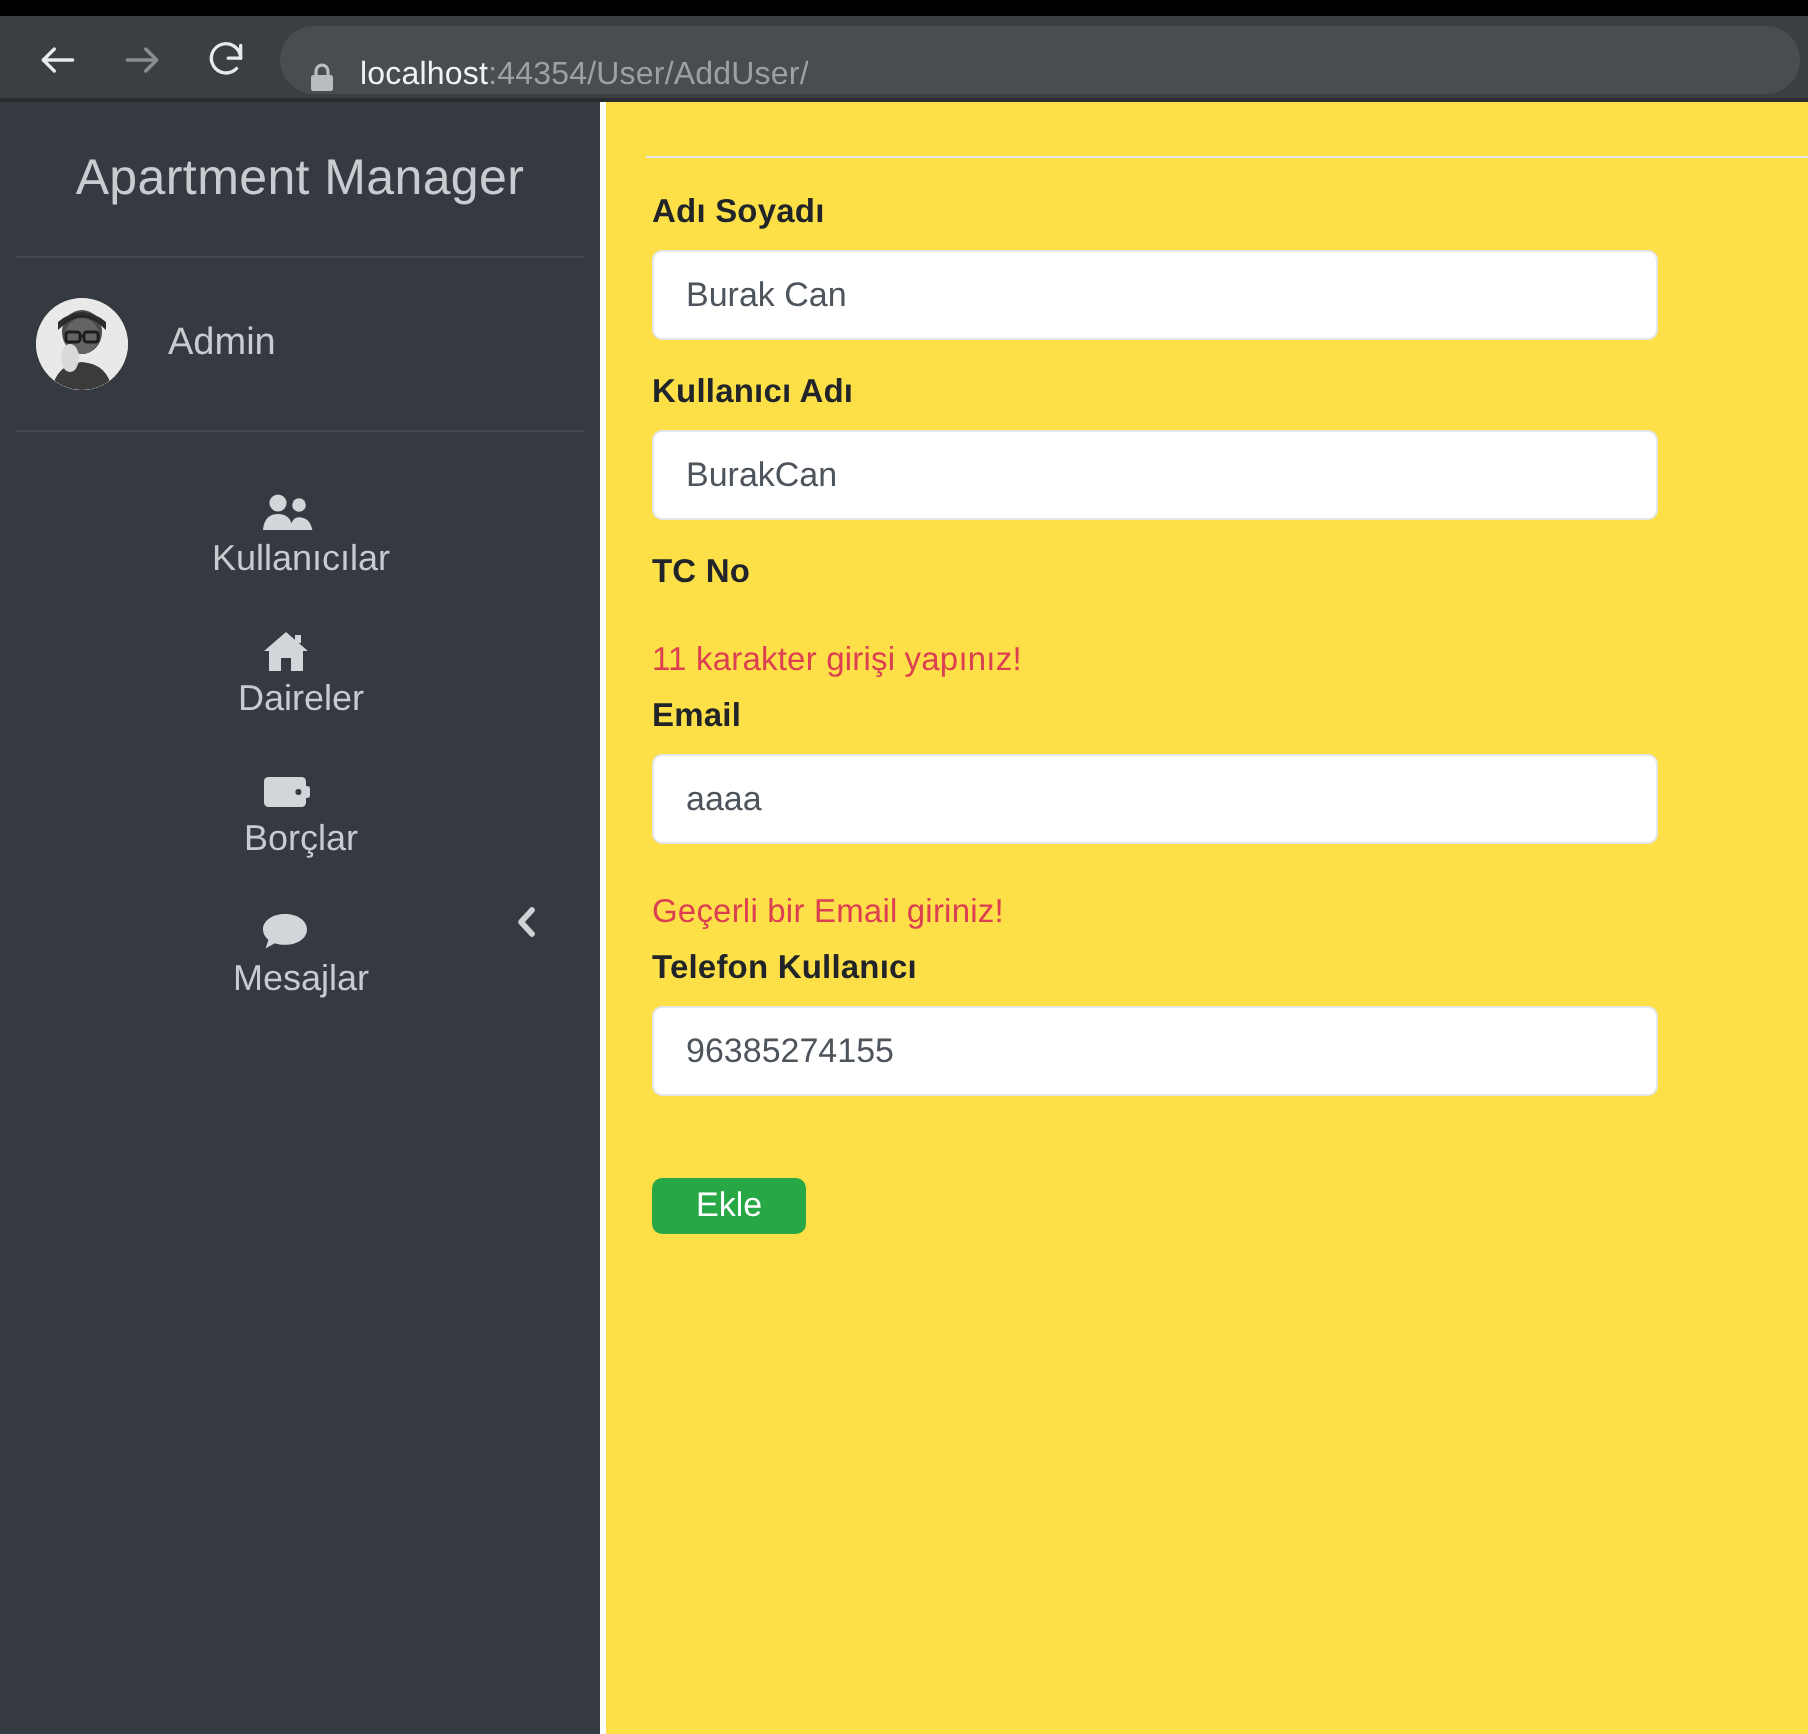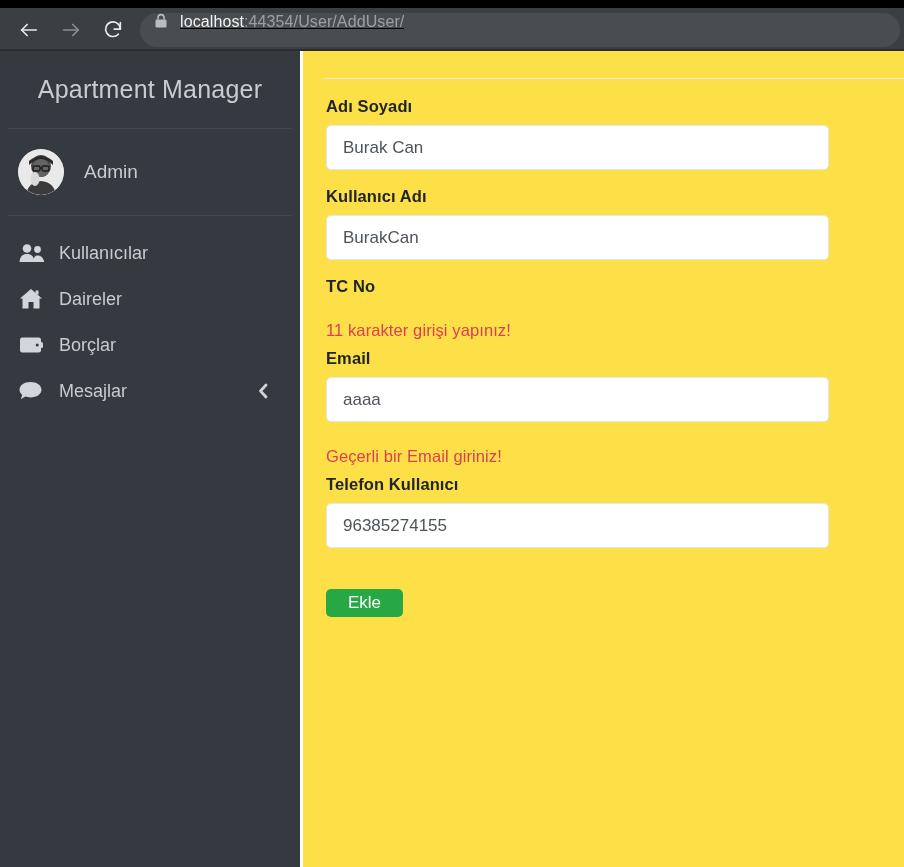--- a/index.html
+++ b/index.html
@@ -30,24 +30,23 @@
     border-radius: 50%;
     flex: 0 0 auto;
   }
   .nav-btn svg { display: block; }
   .omnibox {
     margin-left: 6px;
     height: 34px;
     flex: 1 1 auto;
     background: #4a4d50;
     border-radius: 17px;
-    display: flex; align-items: flex-start;
+    display: flex; align-items: flex-end;
     padding: 0 14px;
     max-width: 760px;
-    text-decoration: underline;
   }
   .lock-icon { flex: 0 0 auto; margin-right: 12px; display: flex; }
   .url-text {
     font-size: 16px;
     color: #9aa0a6;
     white-space: nowrap;
     overflow: hidden;
     letter-spacing: 0.1px;
   }
   .url-host { color: #f1f3f4; }
@@ -106,20 +105,21 @@
     font-size: 19px;
   }
   .nav { padding-top: 14px; }
   .nav-item {
     display: flex; align-items: center;
     padding: 12px 18px 12px 19px;
     color: #c8ccd0;
     font-size: 18px;
     position: relative;
     cursor: pointer;
+    flex-direction: column;
   }
   .nav-icon {
     width: 28px; height: 22px;
     flex: 0 0 28px;
     display: flex; align-items: center; justify-content: flex-start;
     margin-right: 12px;
   }
   .nav-label { line-height: 1; }
   .nav-chevron {
     position: absolute;

